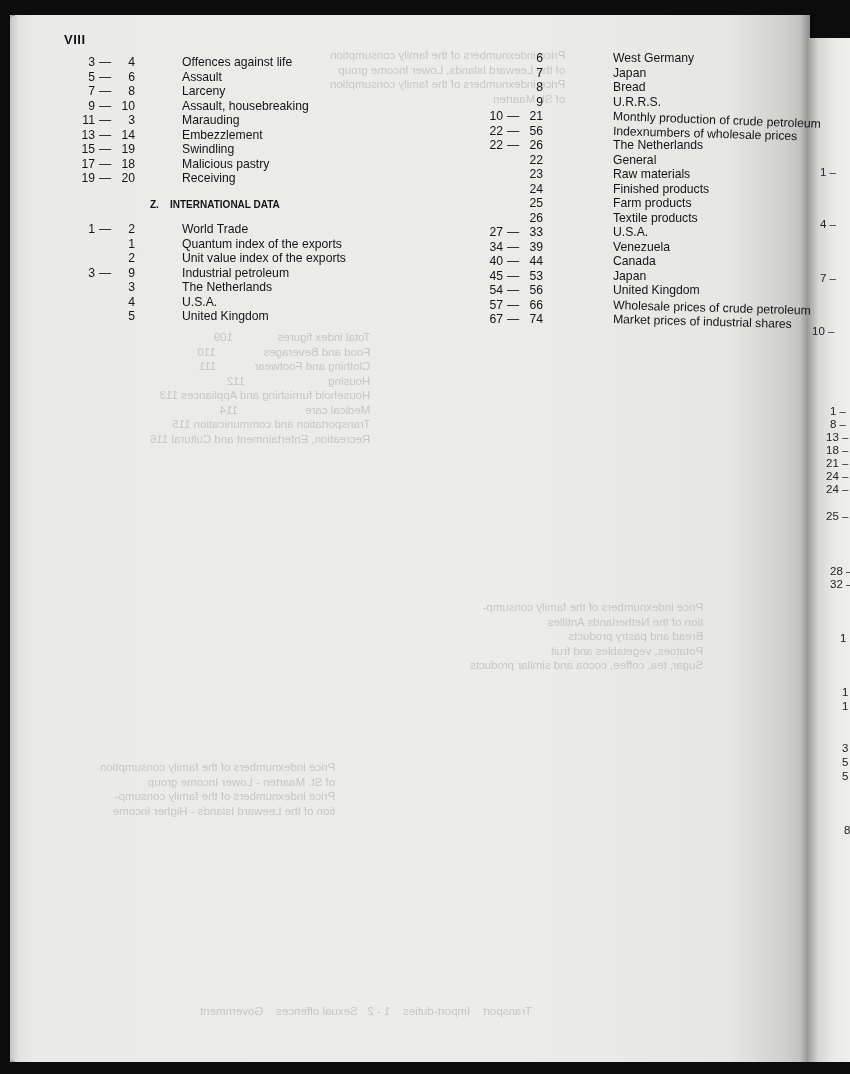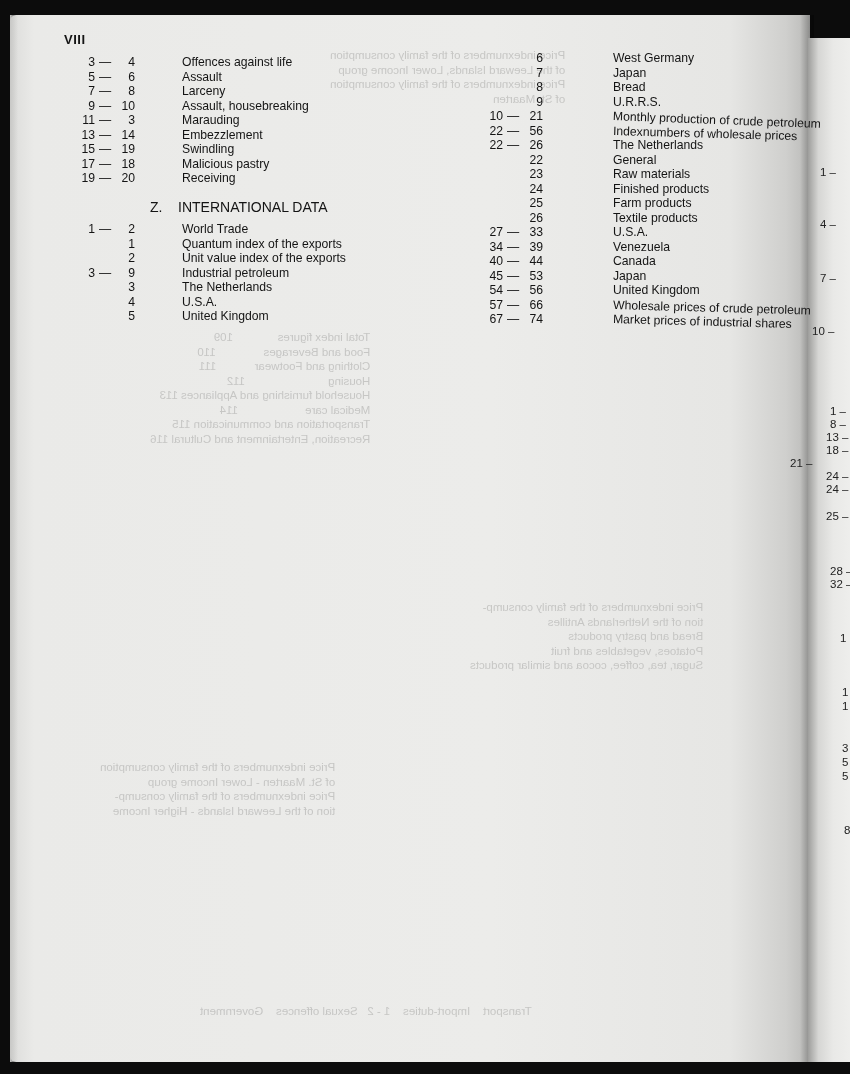--- a/index.html
+++ b/index.html
@@ -40,21 +40,21 @@
   .label { position: absolute; }
   #col-left .num-start { left: 0; }
   #col-left .num-dash { left: 33px; }
   #col-left .num-end { left: 44px; }
   #col-left .label { left: 117px; text-align: right; }
   #col-right .num-start { left: 0; }
   #col-right .num-dash { left: 33px; }
   #col-right .num-end { left: 44px; }
   #col-right .label { left: 140px; }
   .section-heading {
-    position: absolute; left: 150px; top: 199px; font-size: 14px; font-weight: normal; color: #141414; white-space: pre;
+    position: absolute; left: 150px; top: 199px; font-size: 10px; font-weight: bold; color: #141414; white-space: pre;
   }
   .skew1 { transform-origin: 0 50%; transform: rotate(2.2deg); display: inline-block; }
   .skew2 { transform-origin: 0 50%; transform: rotate(1.6deg); display: inline-block; }
   .np-num { position: absolute; font-size: 11.5px; color: #222; white-space: pre; }
 </style>
 </head>
 <body>
 
 <div class="page"></div>
 <div class="fold-shadow"></div>
@@ -279,21 +279,21 @@
 </div>
 
 <span class="np-num" style="left:820px; top:166px;">1 –</span>
 <span class="np-num" style="left:820px; top:218px;">4 –</span>
 <span class="np-num" style="left:820px; top:272px;">7 –</span>
 <span class="np-num" style="left:812px; top:325px;">10 –</span>
 <span class="np-num" style="left:830px; top:405px;">1 –</span>
 <span class="np-num" style="left:830px; top:418px;">8 –</span>
 <span class="np-num" style="left:826px; top:431px;">13 –</span>
 <span class="np-num" style="left:826px; top:444px;">18 –</span>
-<span class="np-num" style="left:790px; top:457px;">21 –</span>
+<span class="np-num" style="left:826px; top:457px;">21 –</span>
 <span class="np-num" style="left:826px; top:470px;">24 –</span>
 <span class="np-num" style="left:826px; top:483px;">24 –</span>
 <span class="np-num" style="left:826px; top:510px;">25 –</span>
 <span class="np-num" style="left:830px; top:565px;">28 –</span>
 <span class="np-num" style="left:830px; top:578px;">32 –</span>
 <span class="np-num" style="left:840px; top:632px;">1</span>
 <span class="np-num" style="left:842px; top:686px;">1</span>
 <span class="np-num" style="left:842px; top:700px;">1</span>
 <span class="np-num" style="left:842px; top:742px;">3</span>
 <span class="np-num" style="left:842px; top:756px;">5</span>

